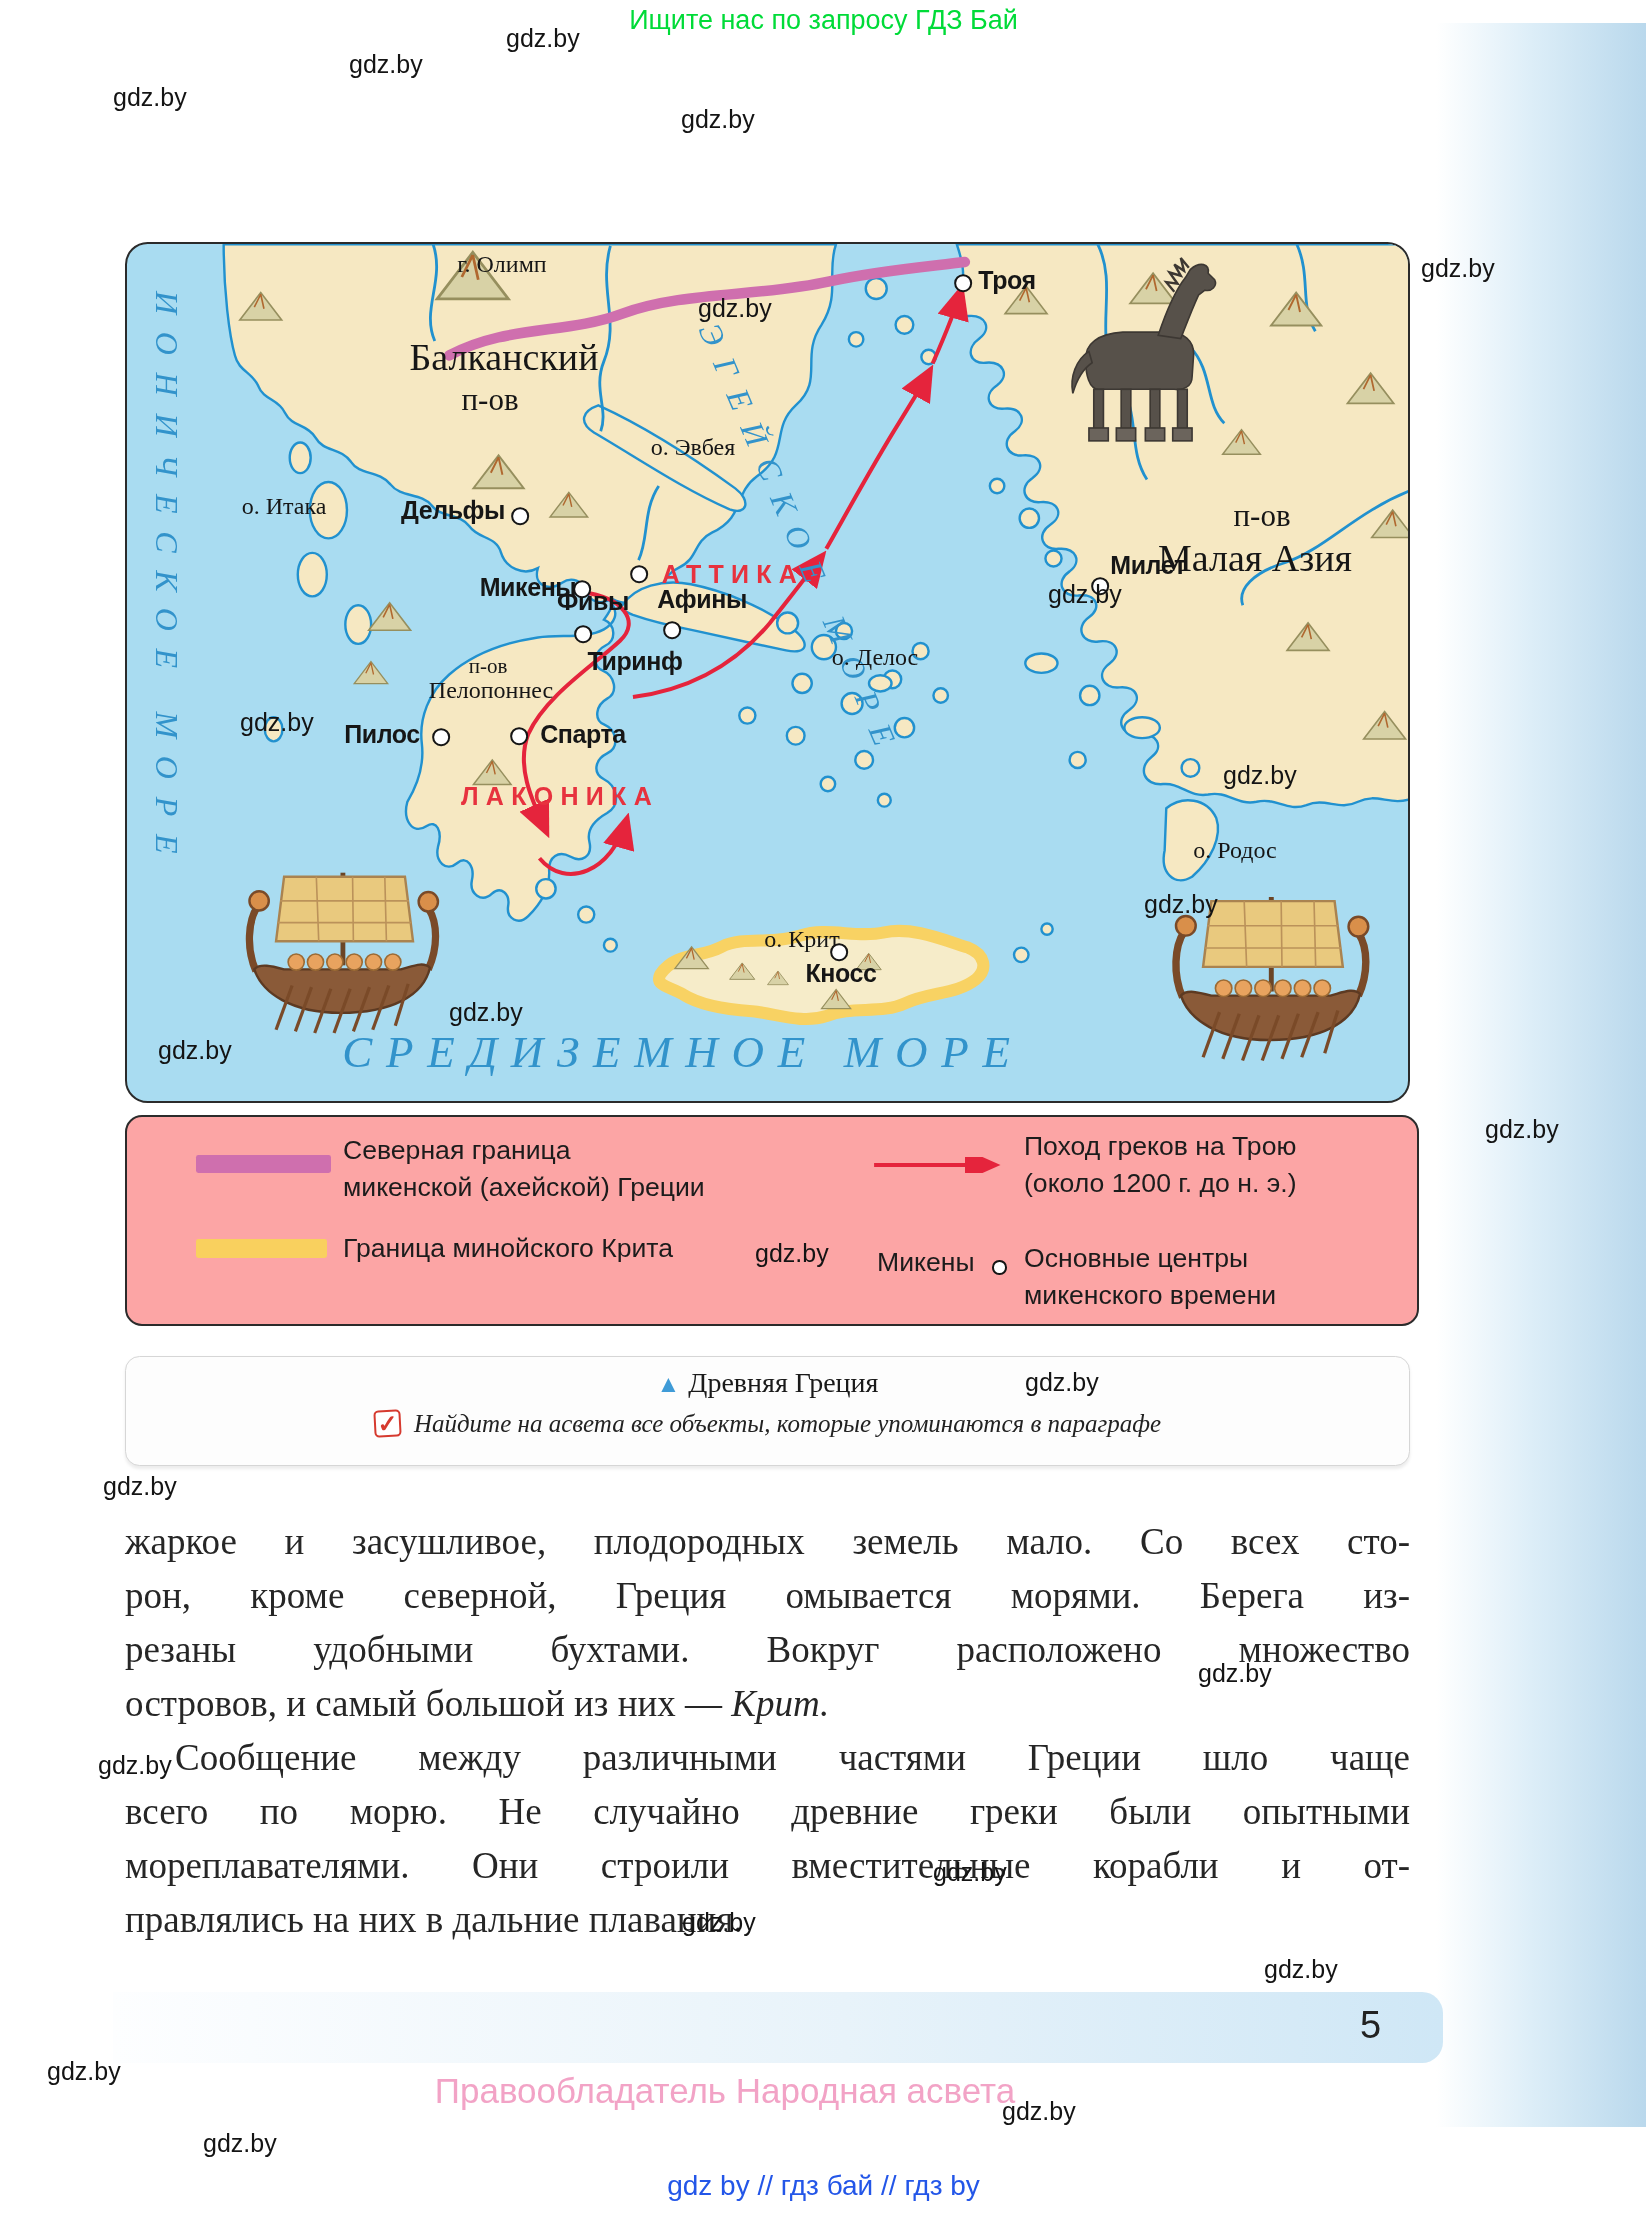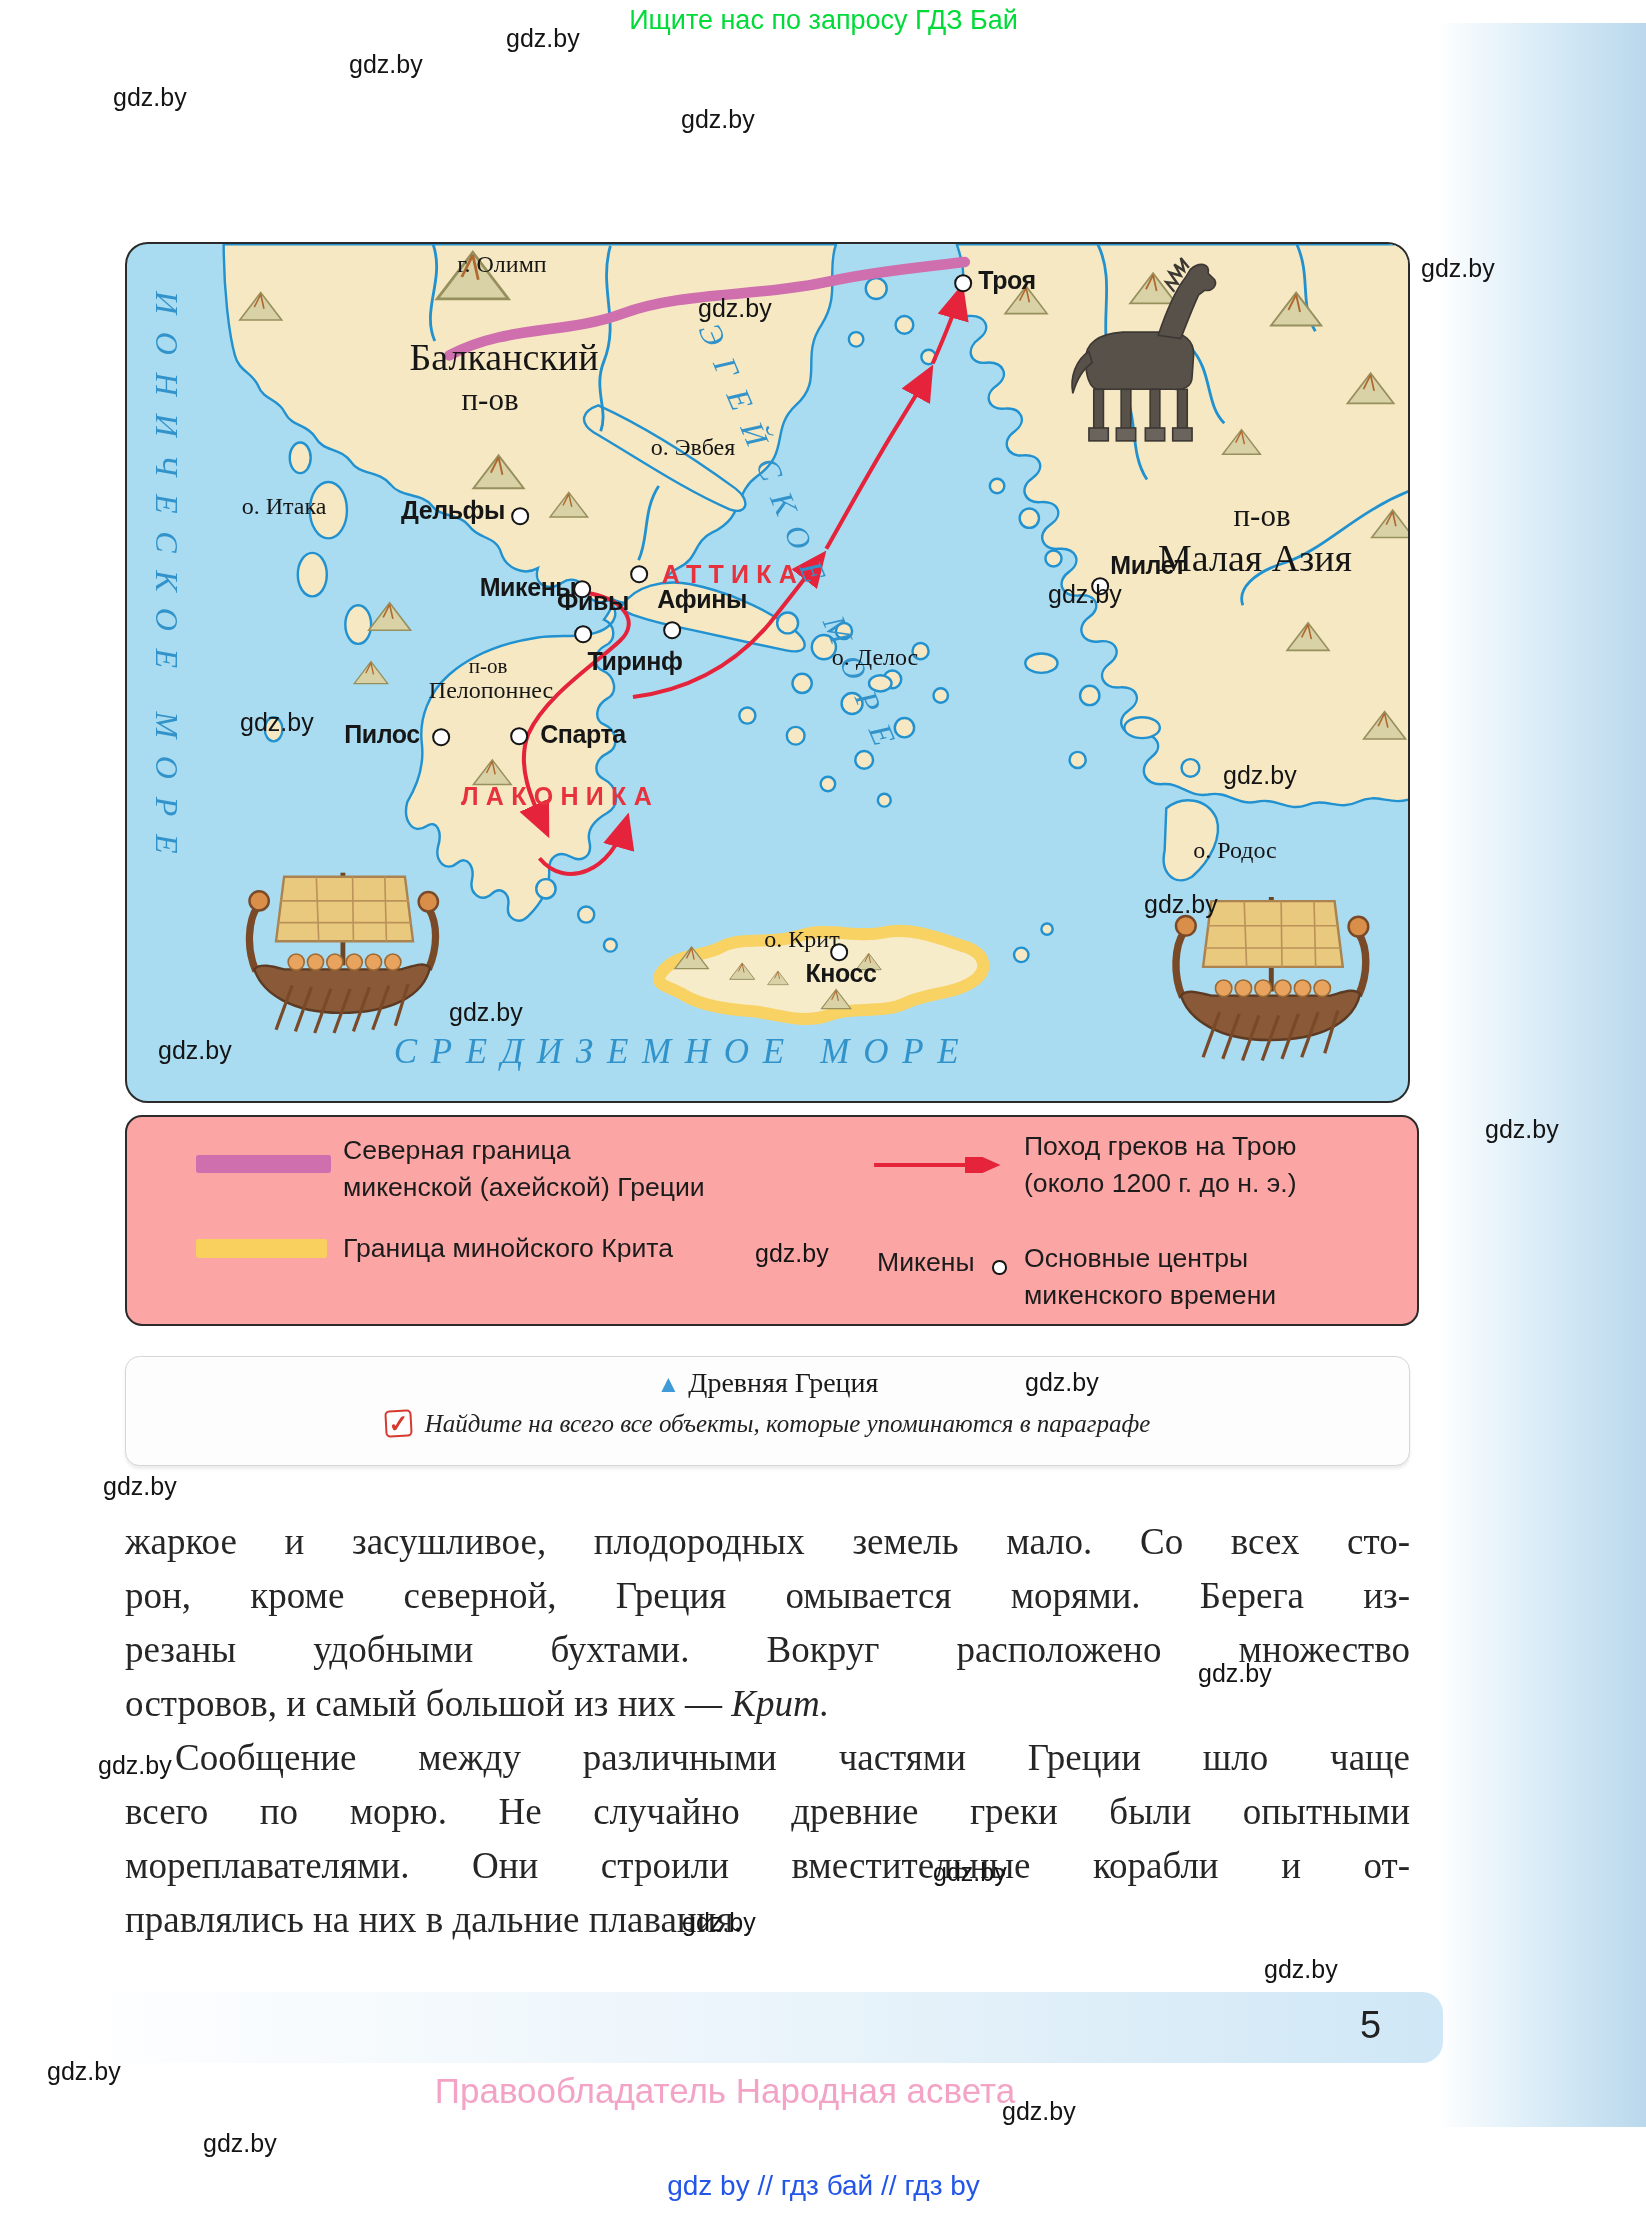--- a/index.html
+++ b/index.html
@@ -33,21 +33,21 @@
   .city{font-size:25px;font-weight:bold;letter-spacing:-0.4px;}
   .region-red{font-size:25px;font-weight:bold;letter-spacing:7.3px;color:#e7323e;margin-top:8px;}
   .dot{position:absolute;width:13.7px;height:13.7px;border:2.4px solid #151515;border-radius:50%;
     background:#fff;transform:translate(-50%,-50%);z-index:6;}
   .sea{color:#3293cb;font-family:"Liberation Serif",serif;font-style:italic;position:absolute;z-index:4;}
   #sea-ionian{left:21px;top:47px;height:790px;writing-mode:vertical-rl;
     font-size:32px;letter-spacing:17.7px;}
   #sea-aegean{left:598px;top:74px;transform:rotate(67deg);transform-origin:0 0;
     font-size:32px;letter-spacing:16px;white-space:nowrap;}
   #sea-med{left:556px;top:808px;transform:translate(-50%,-50%);
-    font-size:35px;letter-spacing:13.7px;white-space:nowrap;}
+    font-size:45px;letter-spacing:13.7px;white-space:nowrap;}
 
   
   #legend{position:absolute;left:125px;top:1115px;width:1294px;height:211px;background:#fca5a5;
     border:2.4px solid #2b2b2b;border-radius:17px;box-sizing:border-box;}
   .leg-label{position:absolute;font-size:26.6px;line-height:37px;color:#1c1c1c;white-space:nowrap;}
   .leg-swatch{position:absolute;border-radius:2.4px;}
   #sw-pink{left:69px;top:38px;width:135px;height:17.7px;background:#cf6fae;}
   #sw-yellow{left:69px;top:122px;width:131px;height:18.5px;background:#f9d05e;}
   #leg-arrow{position:absolute;left:745px;top:40px;}
   #leg-city{position:absolute;left:750px;top:130px;font-size:26.6px;color:#1c1c1c;}
@@ -312,21 +312,21 @@
     <div>микенского времени</div>
   </div>
 </div>
 
 <div id="caption-box">
   <div id="cap-title">
     <span id="cap-tri">▲</span><span>Древняя Греция</span>
   </div>
   <div id="cap-task">
     <span id="checkbox">✓</span>
-    <span id="task-text">Найдите на всего все объекты, которые упоминаются в параграфе</span>
+    <span id="task-text">Найдите на асвета все объекты, которые упоминаются в параграфе</span>
   </div>
 </div>
 
 <div id="body-text">
     <div class="bline j"><span>жаркое и засушливое, плодородных земель мало. Со всех сто-</span></div>
     <div class="bline j"><span>рон, кроме северной, Греция омывается морями. Берега из-</span></div>
     <div class="bline j"><span>резаны удобными бухтами. Вокруг расположено множество</span></div>
     <div class="bline"><span>островов, и самый большой из них — </span><i>Крит.</i></div>
     <div class="bline j ind"><span>Сообщение между различными частями Греции шло чаще</span></div>
     <div class="bline j"><span>всего по морю. Не случайно древние греки были опытными</span></div>

